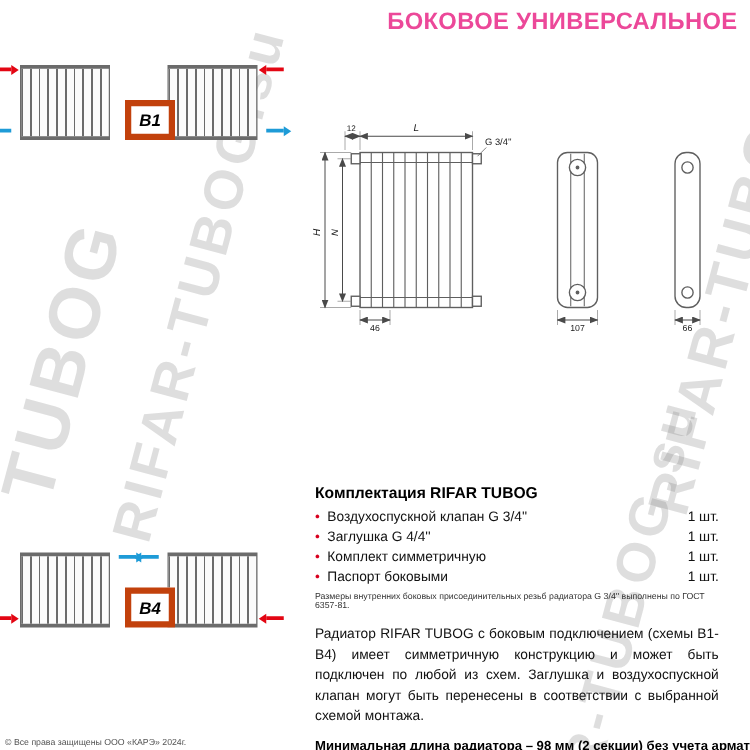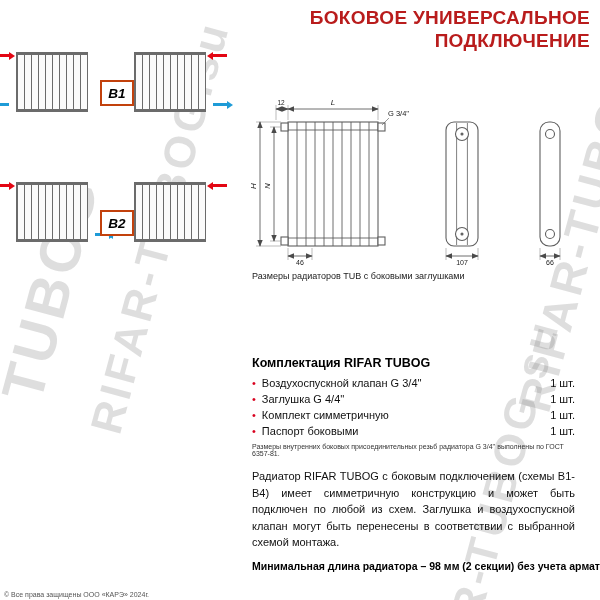--- a/index.html
+++ b/index.html
@@ -8,54 +8,54 @@
     font-family:"Liberation Sans","DejaVu Sans",sans-serif;color:#111;
   }
   
   .wm{
     position:absolute;z-index:0;font-weight:700;white-space:nowrap;text-align:center;
     color:rgba(118,118,118,0.24);letter-spacing:4px;transform-origin:center;
     pointer-events:none;
   }
   
   .header{position:absolute;top:7px;right:10px;z-index:2;text-align:right;
-    font-weight:700;font-size:19px;line-height:1.2;letter-spacing:.3px;color:#b91c1c;}
+    font-weight:700;font-size:19px;line-height:1.2;letter-spacing:.3px;color:#ec4899;}
   
   .scheme-row{position:absolute;left:6px;width:240px;height:125px;z-index:1;}
   .rad-wrap{position:absolute;top:7px;width:72px;height:60px;}
   .rad-wrap.left{left:10px;}
   .rad-wrap.right{left:128px;}
   .rad{
     width:100%;height:100%;box-sizing:border-box;
     border:1px solid #6b6b6b;border-top:3px solid #6b6b6b;border-bottom:3px solid #6b6b6b;
     background:repeating-linear-gradient(90deg,#6b6b6b 0 1.3px,#fbfbfb 1.3px 7px);
   }
   .scheme-label{
     position:absolute;left:94px;top:35px;width:30px;height:22px;z-index:2;
-    border:2px solid #c2410c;background:#fff;display:flex;align-items:center;justify-content:center;
+    border:5px solid #c2410c;background:#fff;display:flex;align-items:center;justify-content:center;
     font-weight:700;font-style:italic;font-size:13.5px;color:#000;
   }
   
   .arrow{position:absolute;width:14px;height:3px;background:currentColor;}
   .arrow::after{
     content:"";position:absolute;right:-6px;top:-2.5px;width:0;height:0;
     border-left:6px solid currentColor;border-top:4px solid transparent;border-bottom:4px solid transparent;
   }
   .arrow.dir-left{transform:scaleX(-1);}
   .arrow.c-tl{left:-21px;top:2px;}
   .arrow.c-bl{left:-21px;bottom:6px;}
   .arrow.c-tr{right:-21px;top:2px;}
   .arrow.c-br{right:-21px;bottom:6px;}
   
   .tech{position:absolute;left:248px;top:94px;z-index:1;}
   .tech text{font-family:"Liberation Sans","DejaVu Sans",sans-serif;fill:#1a1a1a;stroke:none;}
   .caption{position:absolute;left:252px;top:271px;z-index:1;font-size:9px;color:#222;}
   
   .equip{position:absolute;left:252px;top:356px;width:323px;z-index:1;}
-  .equip-title{font-size:12.5px;font-weight:700;margin-bottom:2px;color:#000;}
+  .equip-title{font-size:12.5px;font-weight:700;margin-bottom:2px;color:#000;margin-top:31px;}
   .equip-title.red{color:var(--accent,#d8001e);}
   .equip-items{margin-top:7px;}
   .equip-row{display:flex;align-items:center;font-size:11px;margin:4px 0;}
   .equip-row::before{content:"•";color:var(--accent,#d8001e);margin-right:6px;font-size:11px;}
   .equip-qty{margin-left:auto;padding-left:8px;}
   .equip-note{font-size:7px;color:#333;margin-top:6px;}
   .equip-para{font-size:11px;line-height:1.5;margin:11px 0 0 0;text-align:justify;color:#111;}
   .equip-bold{font-size:10.5px;font-weight:700;margin-top:9px;white-space:nowrap;color:#000;}
   
   .footer{position:absolute;left:4px;bottom:2px;z-index:1;font-size:7px;color:#555;}
@@ -65,47 +65,46 @@
 
 <div class="page">
 
   <div class="wm" style="font-size:58px;left:-160px;top:255px;width:420px;transform:rotate(-75deg);">TUBOG</div>
   <div class="wm" style="font-size:44px;left:-120px;top:202px;width:560px;transform:rotate(-75deg);">RIFAR-TUBOG.su</div>
   <div class="wm" style="font-size:46px;left:300px;top:208px;width:560px;transform:rotate(-75deg);">RIFAR-TUBOG</div>
   <div class="wm" style="font-size:44px;left:210px;top:500px;width:560px;transform:rotate(-75deg);">RIFAR-TUBOG.su</div>
 
   <div class="header">
     <div>БОКОВОЕ УНИВЕРСАЛЬНОЕ</div>
-    <div>ПОДКЛЮЧЕНИЕ</div>
   </div>
 
   <div class="scheme-row" style="top:45px">
     <div class="rad-wrap left">
         <div class="rad"></div>
         <div class="arrow c-tl" style="color: rgb(227, 6, 19);"></div>
         <div class="arrow c-bl dir-left" style="color: rgb(30, 155, 215);"></div>
       </div>
     <div class="scheme-label">B1</div>
     <div class="rad-wrap right">
         <div class="rad"></div>
         <div class="arrow c-tr dir-left" style="color: rgb(227, 6, 19);"></div>
         <div class="arrow c-br" style="color: rgb(30, 155, 215);"></div>
       </div>
   </div>
-  <div class="scheme-row" style="top:175px">
+  <div class="scheme-row" style="top:435px">
     <div class="rad-wrap left">
         <div class="rad"></div>
-        <div class="arrow c-tl" style="color: rgb(227, 6, 19);"></div>
-        <div class="arrow c-br" style="color: rgb(30, 155, 215);"></div>
+        <div class="arrow c-bl" style="color: rgb(227, 6, 19);"></div>
+        <div class="arrow c-tr" style="color: rgb(30, 155, 215);"></div>
       </div>
-    <div class="scheme-label">B2</div>
+    <div class="scheme-label">B4</div>
     <div class="rad-wrap right">
         <div class="rad"></div>
-        <div class="arrow c-tr dir-left" style="color: rgb(227, 6, 19);"></div>
-        <div class="arrow c-bl dir-left" style="color: rgb(30, 155, 215);"></div>
+        <div class="arrow c-br dir-left" style="color: rgb(227, 6, 19);"></div>
+        <div class="arrow c-tl dir-left" style="color: rgb(30, 155, 215);"></div>
       </div>
   </div>
 
   <svg class="tech" width="340" height="176" viewBox="0 0 340 176">
     <defs>
       <marker id="arr" viewBox="0 0 10 8" markerWidth="9" markerHeight="7" refX="9" refY="4" orient="auto-start-reverse">
         <path d="M0 0 L10 4 L0 8 Z" fill="#4a4a4a"></path>
       </marker>
     </defs>
 
@@ -153,21 +152,20 @@
     <text x="33" y="11" font-size="6.5" text-anchor="middle">12</text>
     <text x="85" y="11" font-size="8" font-style="italic" text-anchor="middle">L</text>
     <text x="140" y="22" font-size="7.5">G 3/4''</text>
     <text x="8" y="92" font-size="8" font-style="italic" text-anchor="middle" transform="rotate(-90 8 92)">H</text>
     <text x="22" y="92" font-size="7.5" font-style="italic" text-anchor="middle" transform="rotate(-90 22 92)">N</text>
     <text x="52" y="171" font-size="7" text-anchor="middle">46</text>
     <text x="214" y="171" font-size="7" text-anchor="middle">107</text>
     <text x="302" y="171" font-size="7" text-anchor="middle">66</text>
   </svg>
 
-  <div class="caption">Размеры радиаторов TUB с боковыми заглушками</div>
 
   <div class="equip">
     <div class="equip-title">Комплектация RIFAR TUBOG</div>
     <div class="equip-items">
       <div class="equip-row">
         <span>Воздухоспускной клапан G 3/4''</span>
         <span class="equip-qty">1 шт.</span>
       </div>
       <div class="equip-row">
         <span>Заглушка G 4/4''</span>

